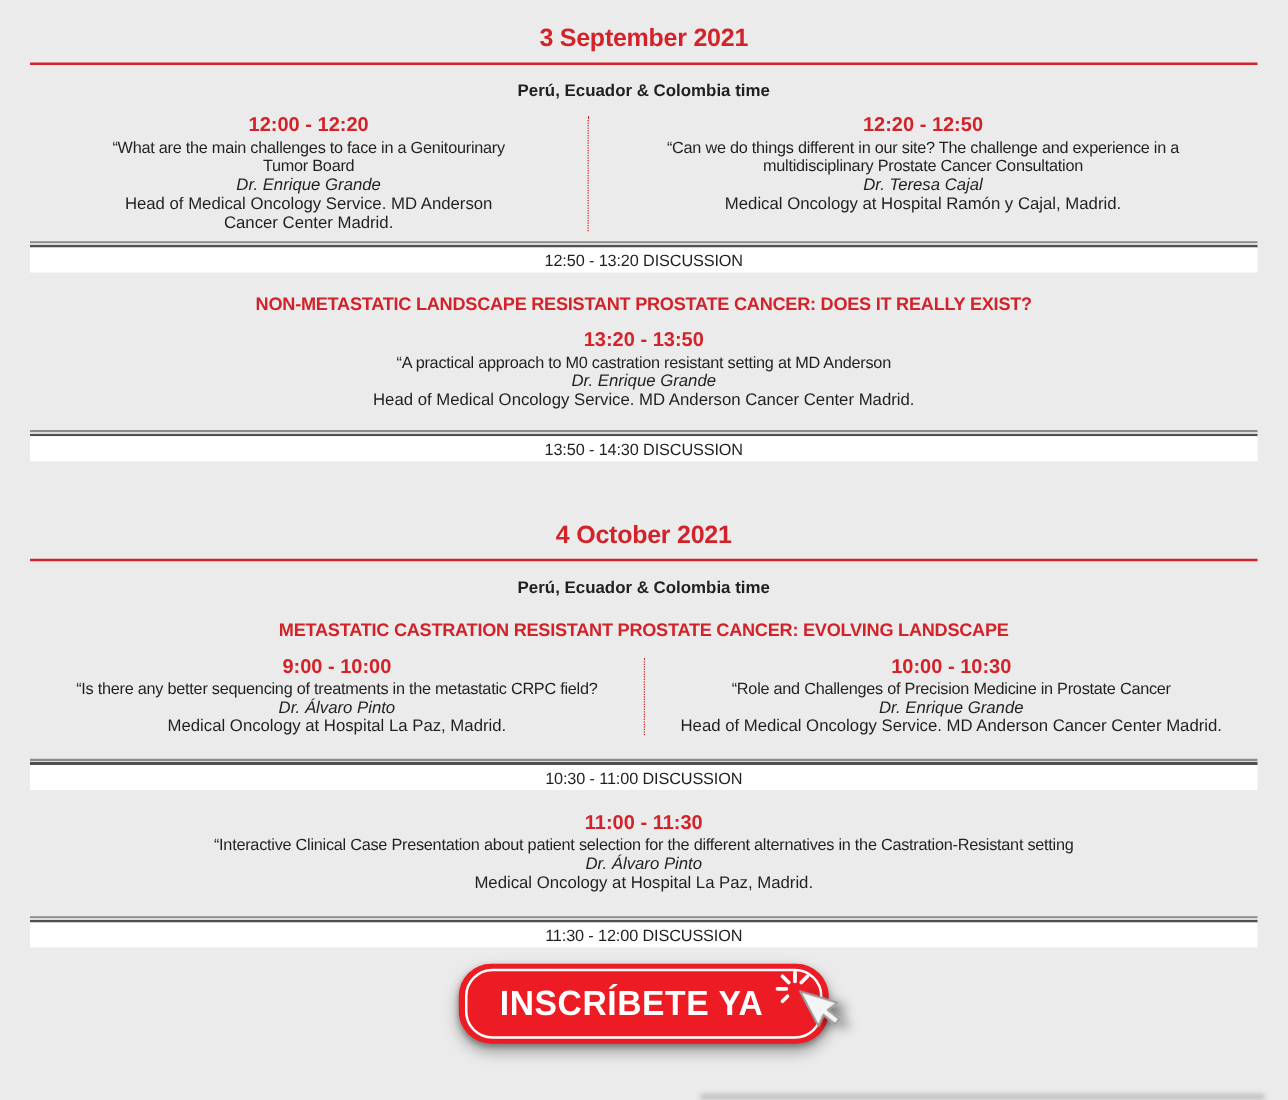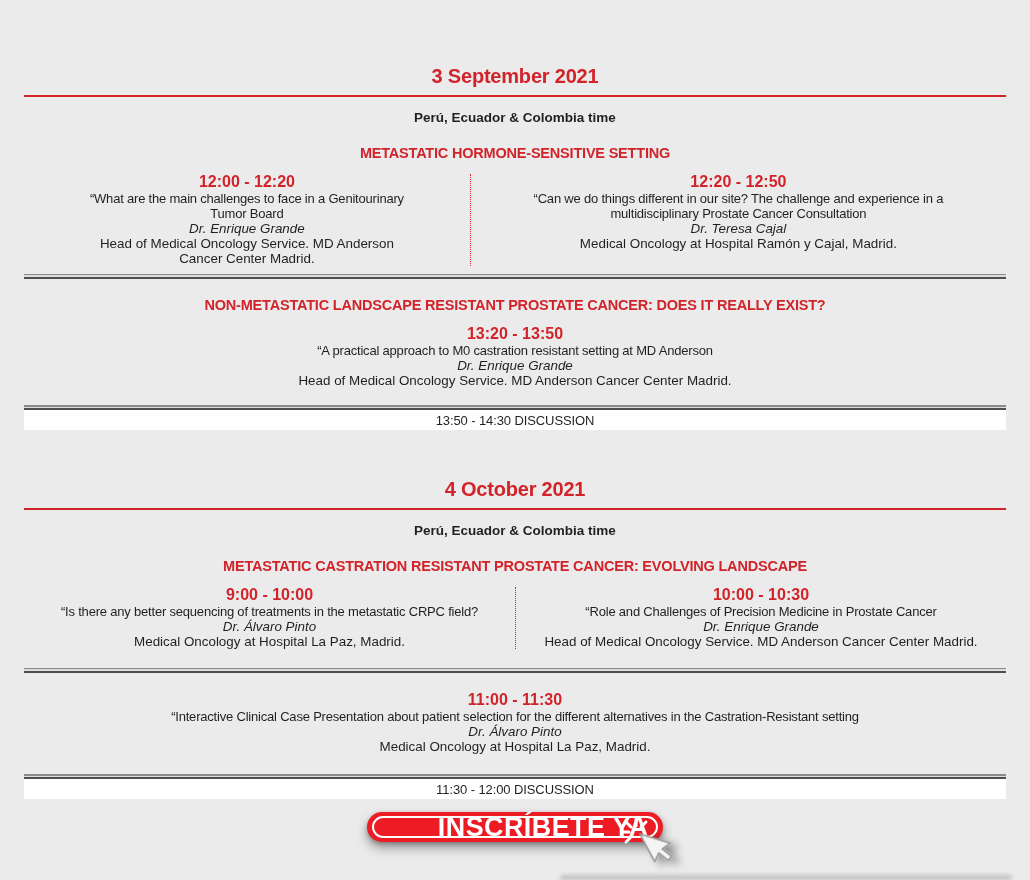--- a/index.html
+++ b/index.html
@@ -4,21 +4,21 @@
 <style>
   * { margin:0; padding:0; box-sizing:border-box; }
   html,body { width:1030px; height:880px; }
   body {
     background:#ebebeb;
     font-family:"Liberation Sans","DejaVu Sans",sans-serif;
     color:#221f1f;
     position:relative;
     overflow:hidden;
   }
-  .content { padding:20px 24px 0;margin-top:45px; }
+  .content { padding:20px 24px 0; }
 
   .day-title{ text-align:center; color:#d2232a; font-size:20px; font-weight:bold; letter-spacing:-0.2px; line-height:23px; }
   .title-rule{ height:2px; background:#d2232a; margin-top:7px; }
   .timezone{ text-align:center; font-weight:bold; font-size:13.5px; margin-top:13px; line-height:15px; }
   .track-heading{ text-align:center; color:#d2232a; font-weight:bold; font-size:14.5px; letter-spacing:-0.2px; margin-top:20px; line-height:16px; }
 
   .cols{ display:flex; margin-top:13px; align-items:stretch; }
   .col{ text-align:center; }
   .cols-day1 .col-left{ width:45.4%; }
   .cols-day1 .col-right{ width:54.6%; border-left:1px dotted #d2232a; }
@@ -47,27 +47,27 @@
   .band.gap17{ margin-top:17px; }
   .band.gap19{ margin-top:19px; }
   .band.gap20{ margin-top:20px; }
 
   .heading-gap18{ margin-top:18px; }
   .day2{ margin-top:48px; }
 
   .cta-wrap{ margin-top:13px; display:flex; justify-content:center; }
   .cta-button{
     position:relative;
-    width:296px; height:30px;
+    width:296px; height:64px;
     background:#ed1c24;
     border:none;
     border-radius:26px;
     box-shadow:0 6px 12px rgba(0,0,0,0.35), 0 2px 4px rgba(0,0,0,0.25);
     cursor:pointer;
-    display:flex; align-items:center; justify-content:flex-end;
+    display:flex; align-items:center; justify-content:center;
   }
   .cta-ring{
     position:absolute; left:5px; right:5px; top:4px; bottom:4px;
     border:2.5px solid #ffffff; border-radius:22px;
     pointer-events:none;
   }
   .cta-label{
     color:#ffffff; font-weight:bold; font-size:28px;
     letter-spacing:0.5px; transform:scaleX(0.96) translateX(-10px);
     line-height:1;
@@ -86,21 +86,20 @@
 </head>
 <body>
 
 <div class="content">
 
   <section>
     <h1 class="day-title">3 September 2021</h1>
     <div class="title-rule"></div>
     <div class="timezone">Perú, Ecuador &amp; Colombia time</div>
 
-    <div class="track-heading">METASTATIC HORMONE-SENSITIVE SETTING</div>
 
     <div class="cols cols-day1">
       <div class="col col-left session">
         <div class="time">12:00 - 12:20</div>
         <div class="inner w320">
           <div class="session-title">“What are the main challenges to face in a Genitourinary Tumor Board</div>
           <div class="speaker">Dr. Enrique Grande</div>
           <div class="affiliation">Head of Medical Oncology Service. MD Anderson Cancer Center Madrid.</div>
         </div>
       </div>
@@ -109,20 +108,21 @@
         <div class="inner w445">
           <div class="session-title">“Can we do things different in our site? The challenge and experience in a multidisciplinary Prostate Cancer Consultation</div>
           <div class="speaker">Dr. Teresa Cajal</div>
           <div class="affiliation">Medical Oncology at Hospital Ramón y Cajal, Madrid.</div>
         </div>
       </div>
     </div>
 
     <div class="band">
       <div class="band-rule"></div>
+      <div class="band-body">12:50 - 13:20 DISCUSSION</div>
     </div>
 
     <div class="track-heading heading-gap18">NON-METASTATIC LANDSCAPE RESISTANT PROSTATE CANCER: DOES IT REALLY EXIST?</div>
 
     <div class="single-session session">
       <div class="time">13:20 - 13:50</div>
       <div class="inner">
         <div class="session-title">“A practical approach to M0 castration resistant setting at MD Anderson</div>
         <div class="speaker">Dr. Enrique Grande</div>
         <div class="affiliation">Head of Medical Oncology Service. MD Anderson Cancer Center Madrid.</div>
@@ -156,20 +156,21 @@
         <div class="inner w475">
           <div class="session-title">“Role and Challenges of Precision Medicine in Prostate Cancer</div>
           <div class="speaker">Dr. Enrique Grande</div>
           <div class="affiliation">Head of Medical Oncology Service. MD Anderson Cancer Center Madrid.</div>
         </div>
       </div>
     </div>
 
     <div class="band gap19">
       <div class="band-rule"></div>
+      <div class="band-body">10:30 - 11:00 DISCUSSION</div>
     </div>
 
     <div class="single-session session" style="margin-top:19px;">
       <div class="time">11:00 - 11:30</div>
       <div class="inner">
         <div class="session-title">“Interactive Clinical Case Presentation about patient selection for the different alternatives in the Castration-Resistant setting</div>
         <div class="speaker">Dr. Álvaro Pinto</div>
         <div class="affiliation">Medical Oncology at Hospital La Paz, Madrid.</div>
       </div>
     </div>

